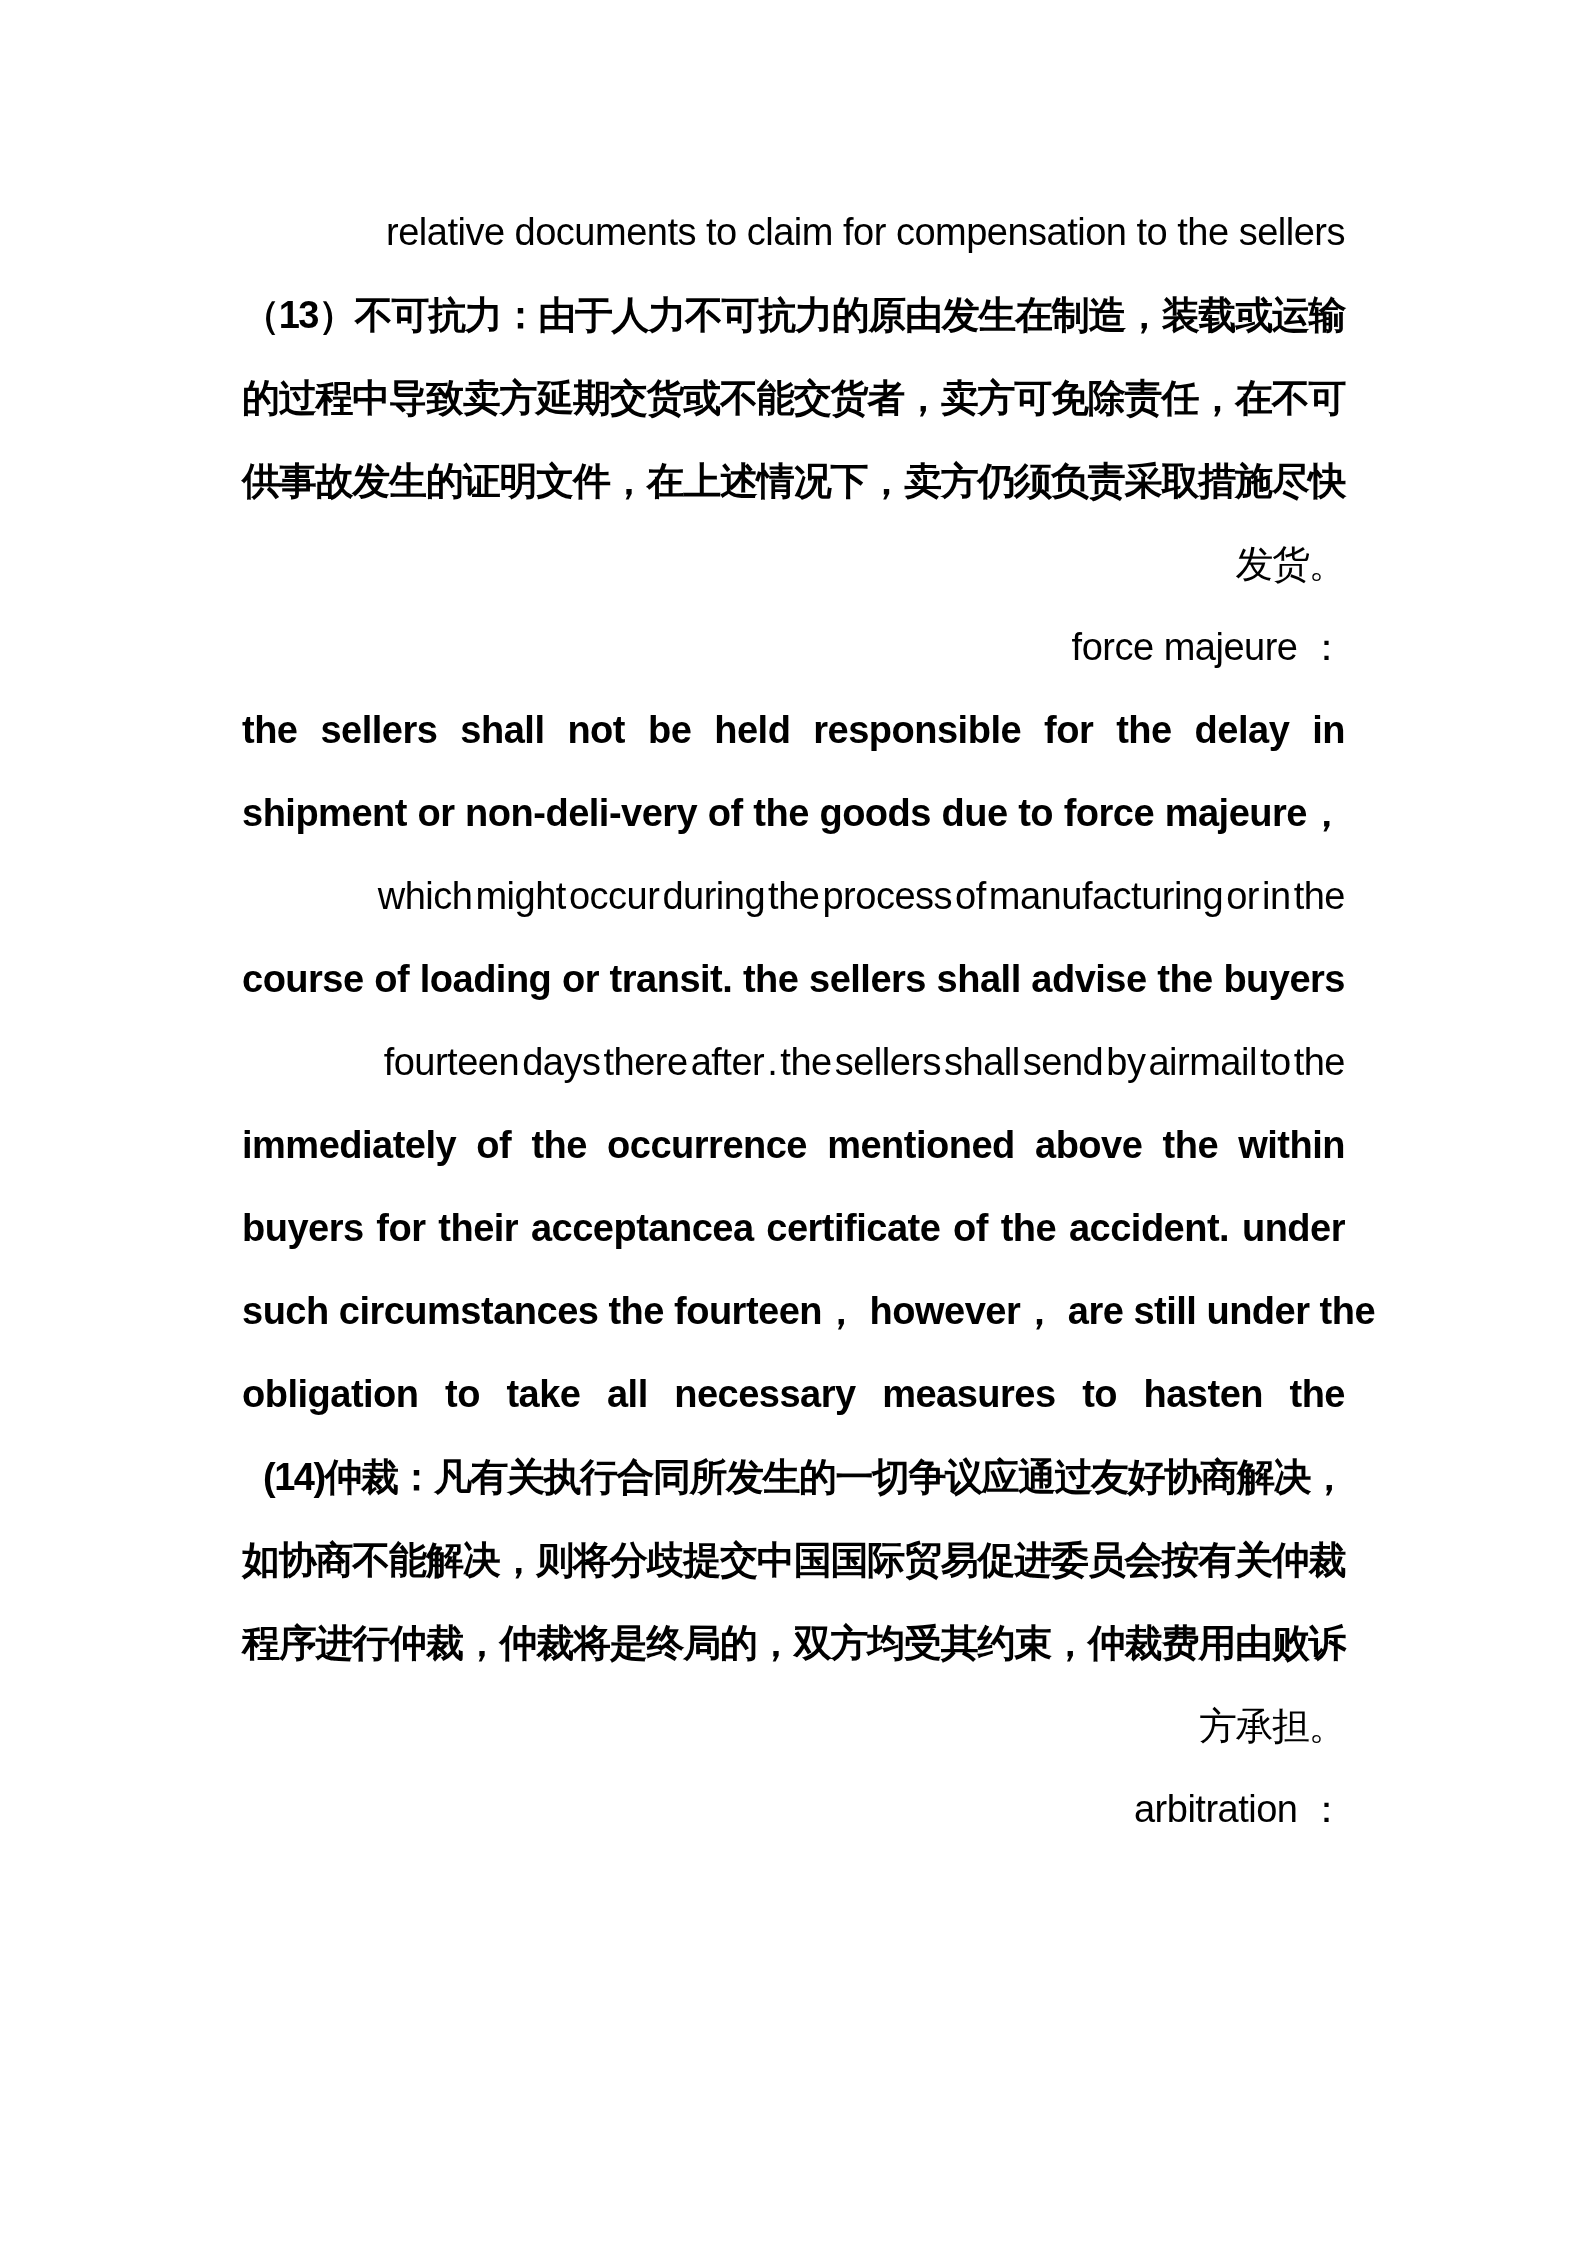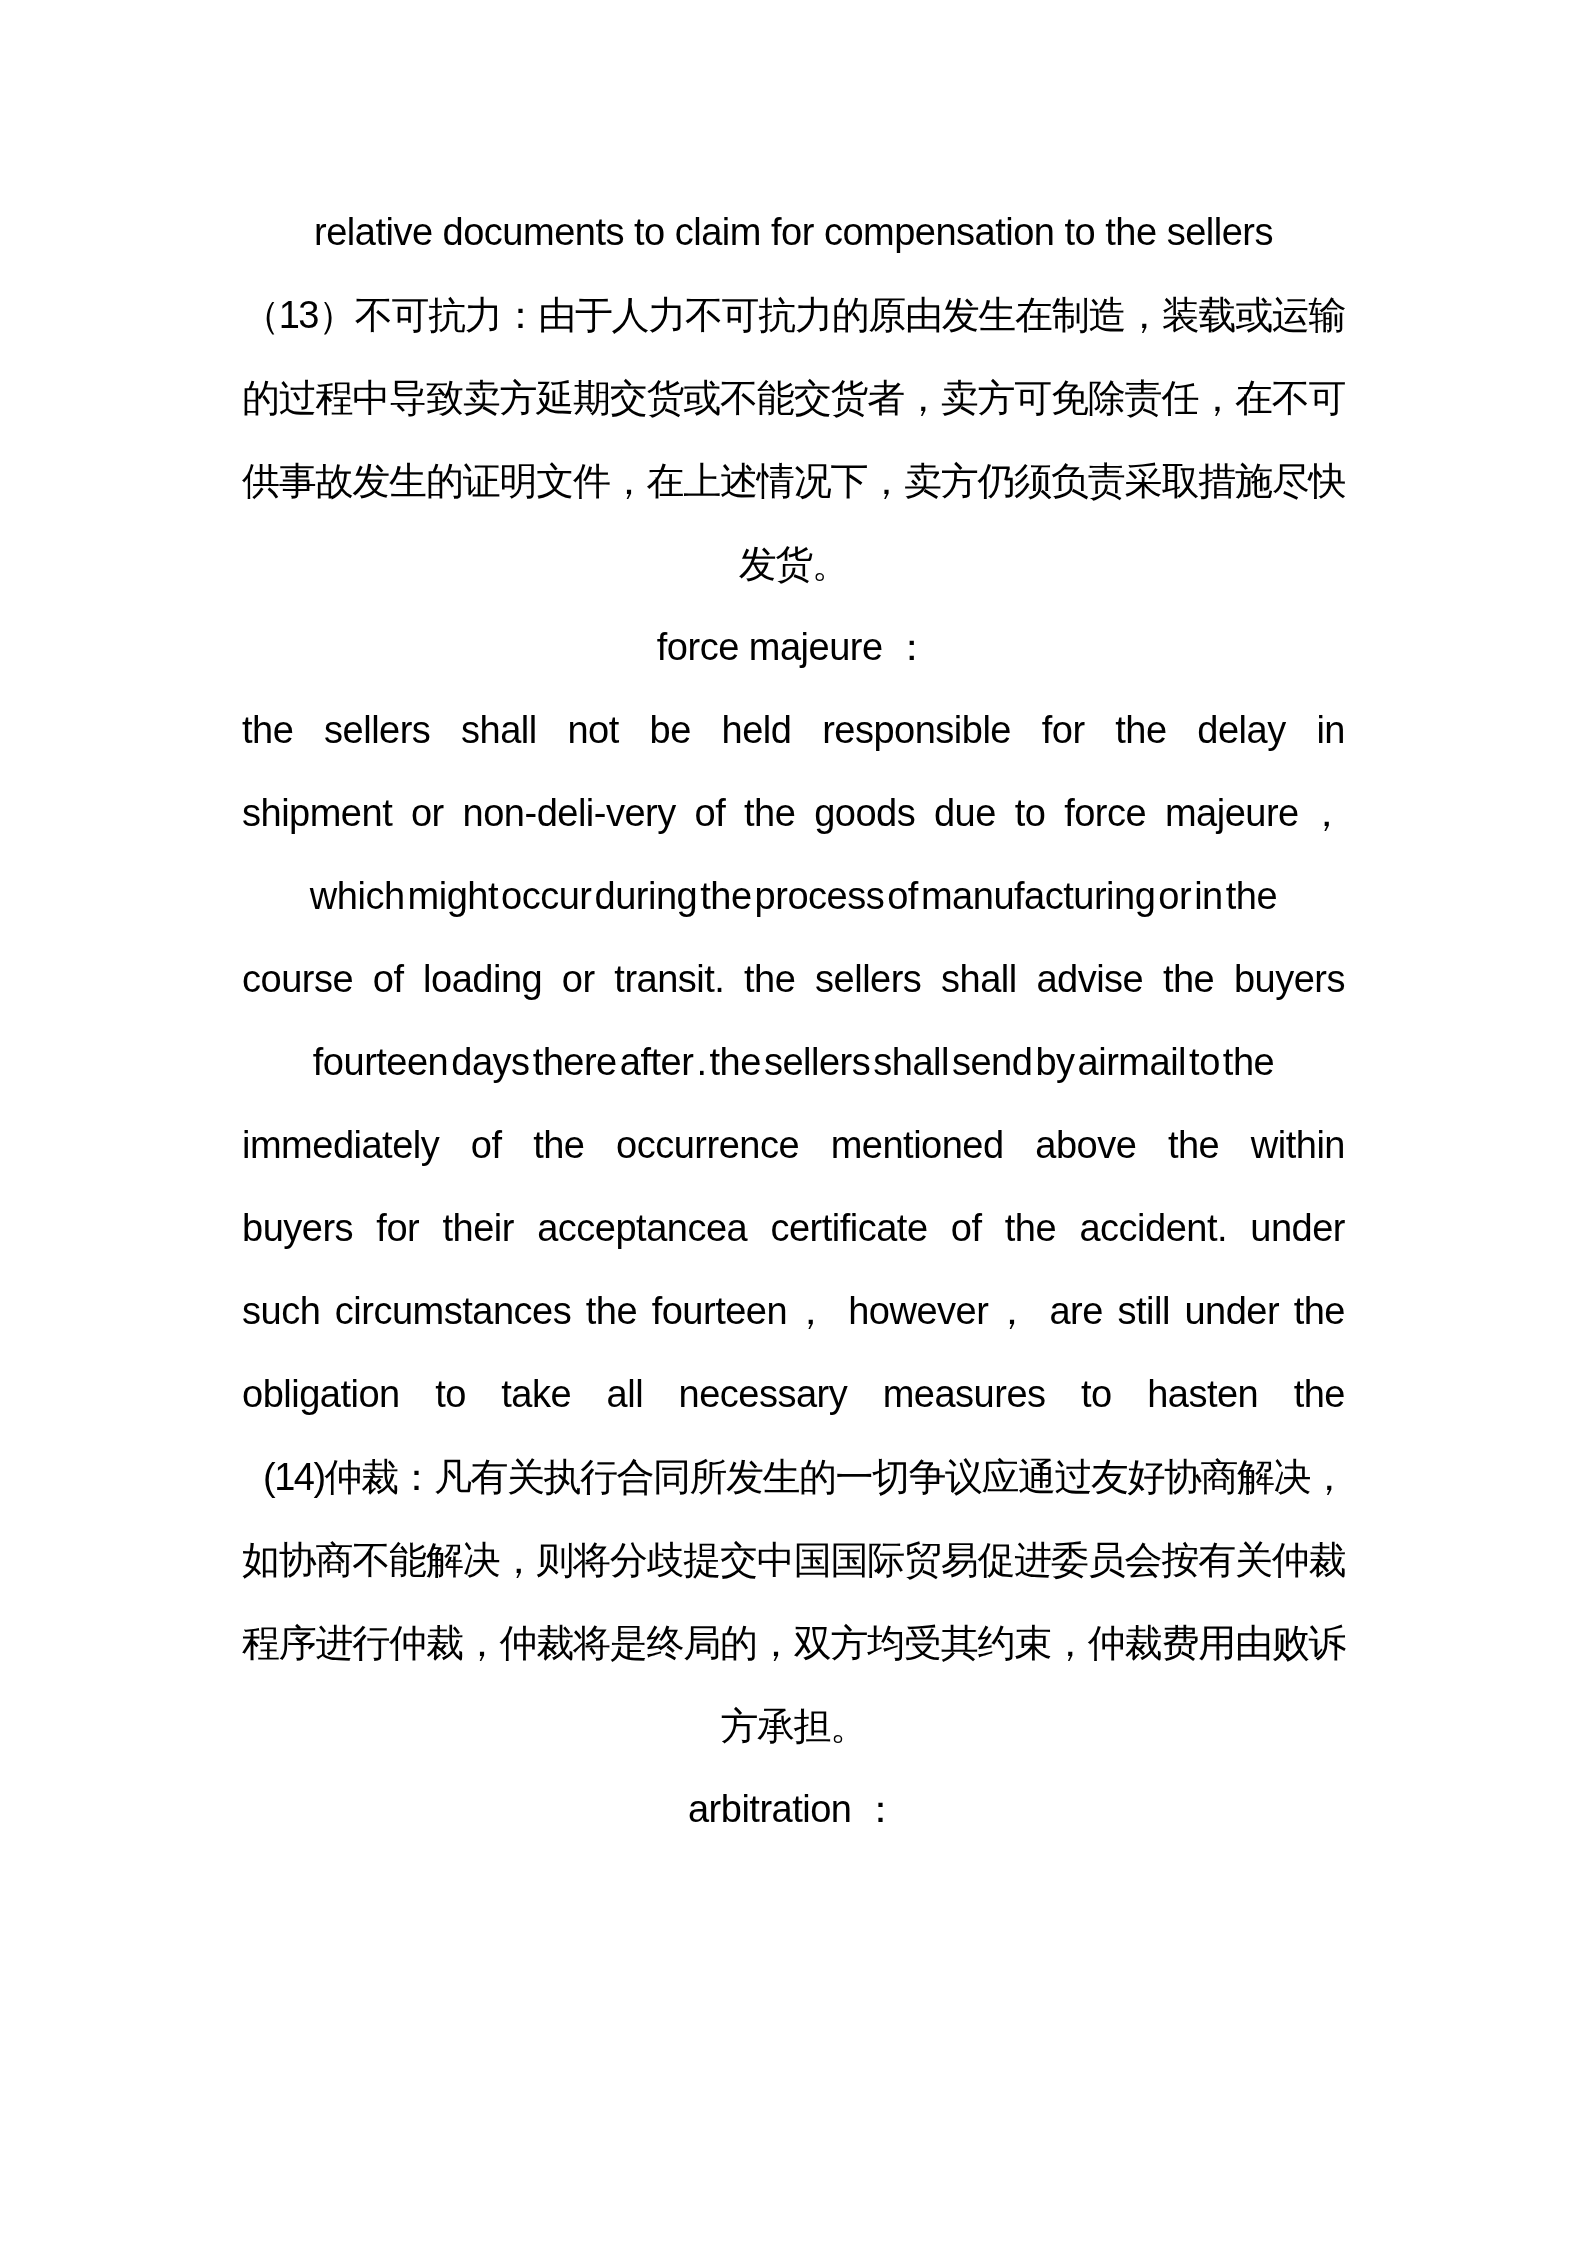--- a/index.html
+++ b/index.html
@@ -19,27 +19,28 @@
     left: 242px;
     top: 191px;
     width: 1103px;
     font-family: "Liberation Sans", "DejaVu Sans", sans-serif;
     font-size: 38px;
     line-height: 83px;
     color: #000000;
   }
   .line {
     white-space: nowrap;
-    text-align: center;
+    text-align: right;
   }
   .line.en { letter-spacing: -0.5px; }
   .line.zh { letter-spacing: -1.5px; }
   .line.justify {
     text-align: justify;
     text-align-last: justify;
+    font-weight: bold;
   }
   .line.tight {
     word-spacing: -7px;
     letter-spacing: -0.5px;
   }
   .line.indent { text-indent: 21px; }
 </style>
 </head>
 <body>
 

